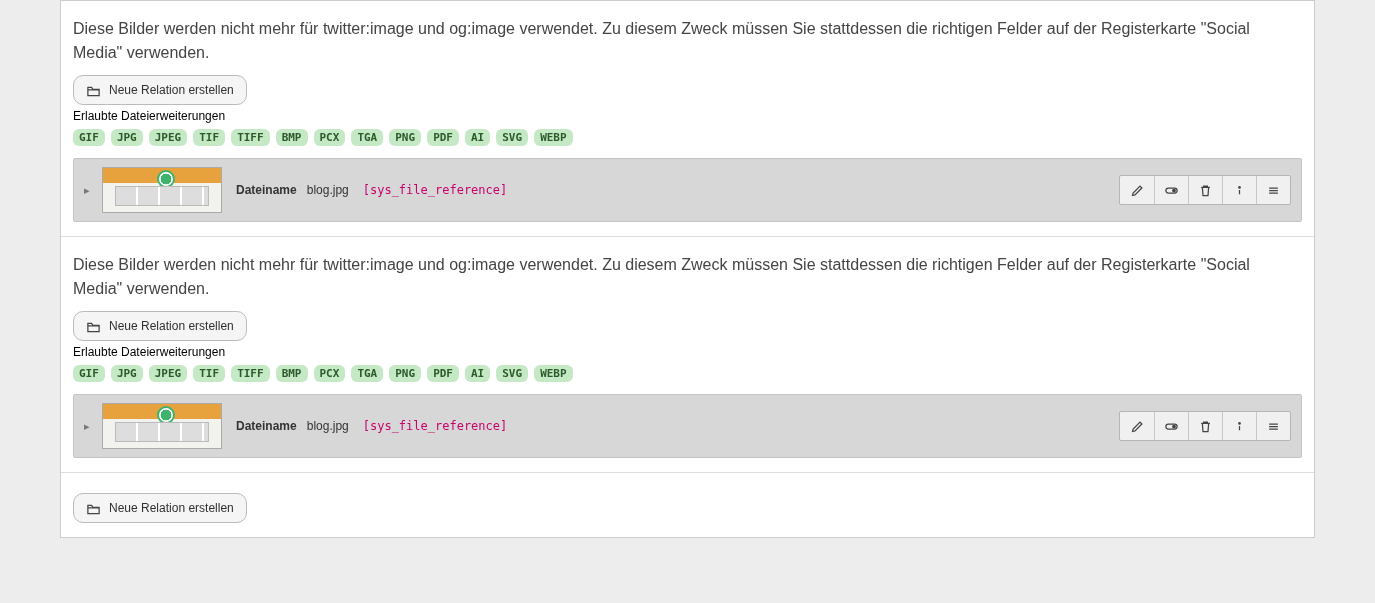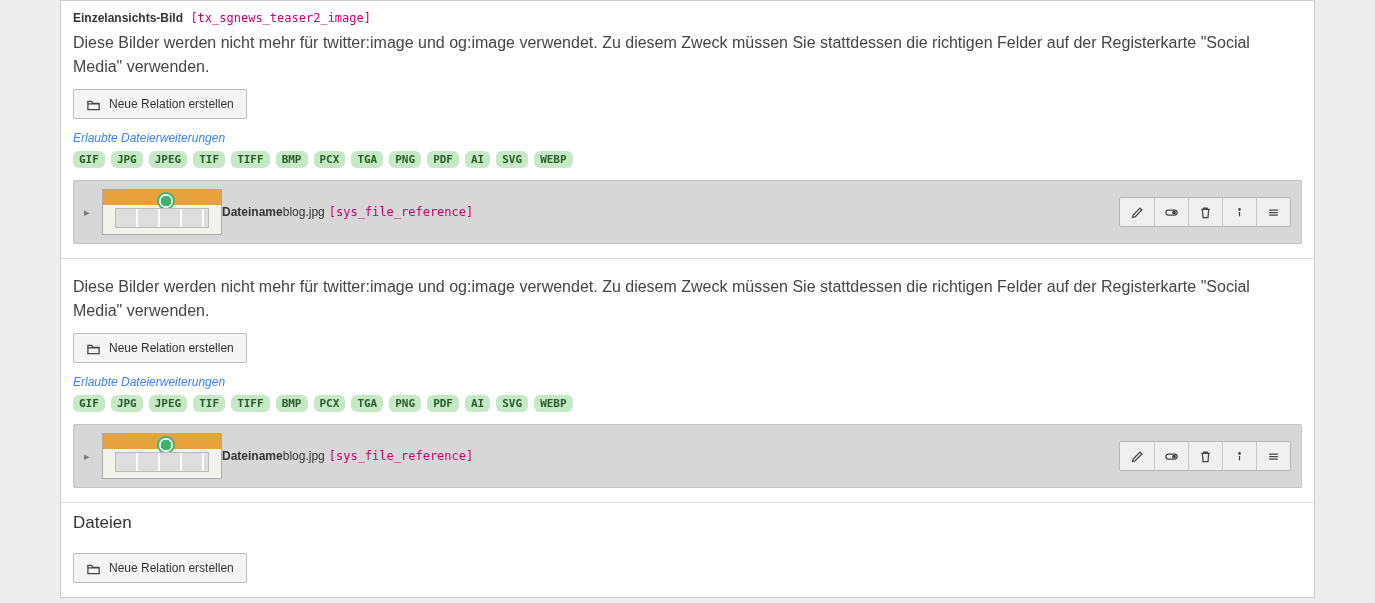--- a/index.html
+++ b/index.html
@@ -37,23 +37,23 @@
     display: inline-flex;
     align-items: center;
     gap: 8px;
     border: 1px solid #bbb;
     background: #f5f5f5;
     color: #303030;
     font-size: 12px;
     padding: 7px 12px;
     margin-top: 10px;
     cursor: pointer;
-    border-radius: 2px;
-  }
-  .subtle { color: #3b82f6; margin-top: 12px; font-size: 12px; font-style: italic; }
+    border-radius: 10px;
+  }
+  .subtle { color: #000000; margin-top: 4px; font-size: 12px; }
   .tags { margin-top: 6px; display: flex; flex-wrap: wrap; gap: 6px; }
   .tag {
     background: #c5e8c5;
     color: #2b5a2b;
     font-family: Menlo, Consolas, monospace;
     font-size: 11px;
     font-weight: bold;
     padding: 2px 6px;
     border-radius: 6px;
   }
@@ -91,21 +91,21 @@
     background: radial-gradient(#3eb36b 0 55%, #fff 56% 100%);
     border: 2px solid #3eb36b;
   }
   .thumb::after {
     content: "";
     position: absolute;
     left: 12px; right: 12px; bottom: 6px; height: 18px;
     background: repeating-linear-gradient(90deg,#ddd 0 20px,#fff 20px 22px);
     border: 1px solid #bbb;
   }
-  .fileinfo { display: flex; align-items: baseline; flex: 1; }
+  .fileinfo { margin-left: 14px; display: flex; align-items: baseline; gap: 10px; flex: 1; }
   .fileinfo .lbl { font-weight: bold; }
   .actions {
     display: flex;
     border: 1px solid #b5b5b5;
     border-radius: 2px;
     overflow: hidden;
     background: #f0f0f0;
   }
   .actbtn {
     width: 34px; height: 28px;
@@ -123,24 +123,20 @@
     margin: 0 0 10px;
   }
 </style>
 </head>
 <body>
 
 <div class="outer">
   <div class="panel">
 
     <div class="section">
-      <div>
-        <span class="field-label">Einzelansichts-Bild</span>
-        <span class="tech">[tx_sgnews_teaser2_image]</span>
-      </div>
       <div class="desc">Diese Bilder werden nicht mehr für twitter:image und og:image verwendet. Zu diesem Zweck müssen Sie stattdessen die richtigen Felder auf der Registerkarte "Social Media" verwenden.</div>
       <button class="btn">
         <svg width="15" height="13" viewBox="0 0 24 20" fill="none" stroke="#444" stroke-width="2">
             <path d="M3 5h6l2 3h10v10H3z"></path>
             <path d="M3 9h18"></path>
           </svg>
         <span>Neue Relation erstellen</span>
       </button>
       <div class="subtle">Erlaubte Dateierweiterungen</div>
       <div class="tags" id="tags-0">
@@ -259,21 +255,20 @@
           <div class="actbtn">
               <svg viewBox="0 0 24 24" stroke="#444" stroke-width="2">
                 <path d="M5 8h14M5 12h14M5 16h14"></path>
               </svg>
             </div>
         </div>
       </div>
     </div>
 
     <div class="section sep">
-      <h2 class="h-dateien">Dateien</h2>
       <button class="btn">
         <svg width="15" height="13" viewBox="0 0 24 20" fill="none" stroke="#444" stroke-width="2">
             <path d="M3 5h6l2 3h10v10H3z"></path>
             <path d="M3 9h18"></path>
           </svg>
         <span>Neue Relation erstellen</span>
       </button>
     </div>
 
   </div>

